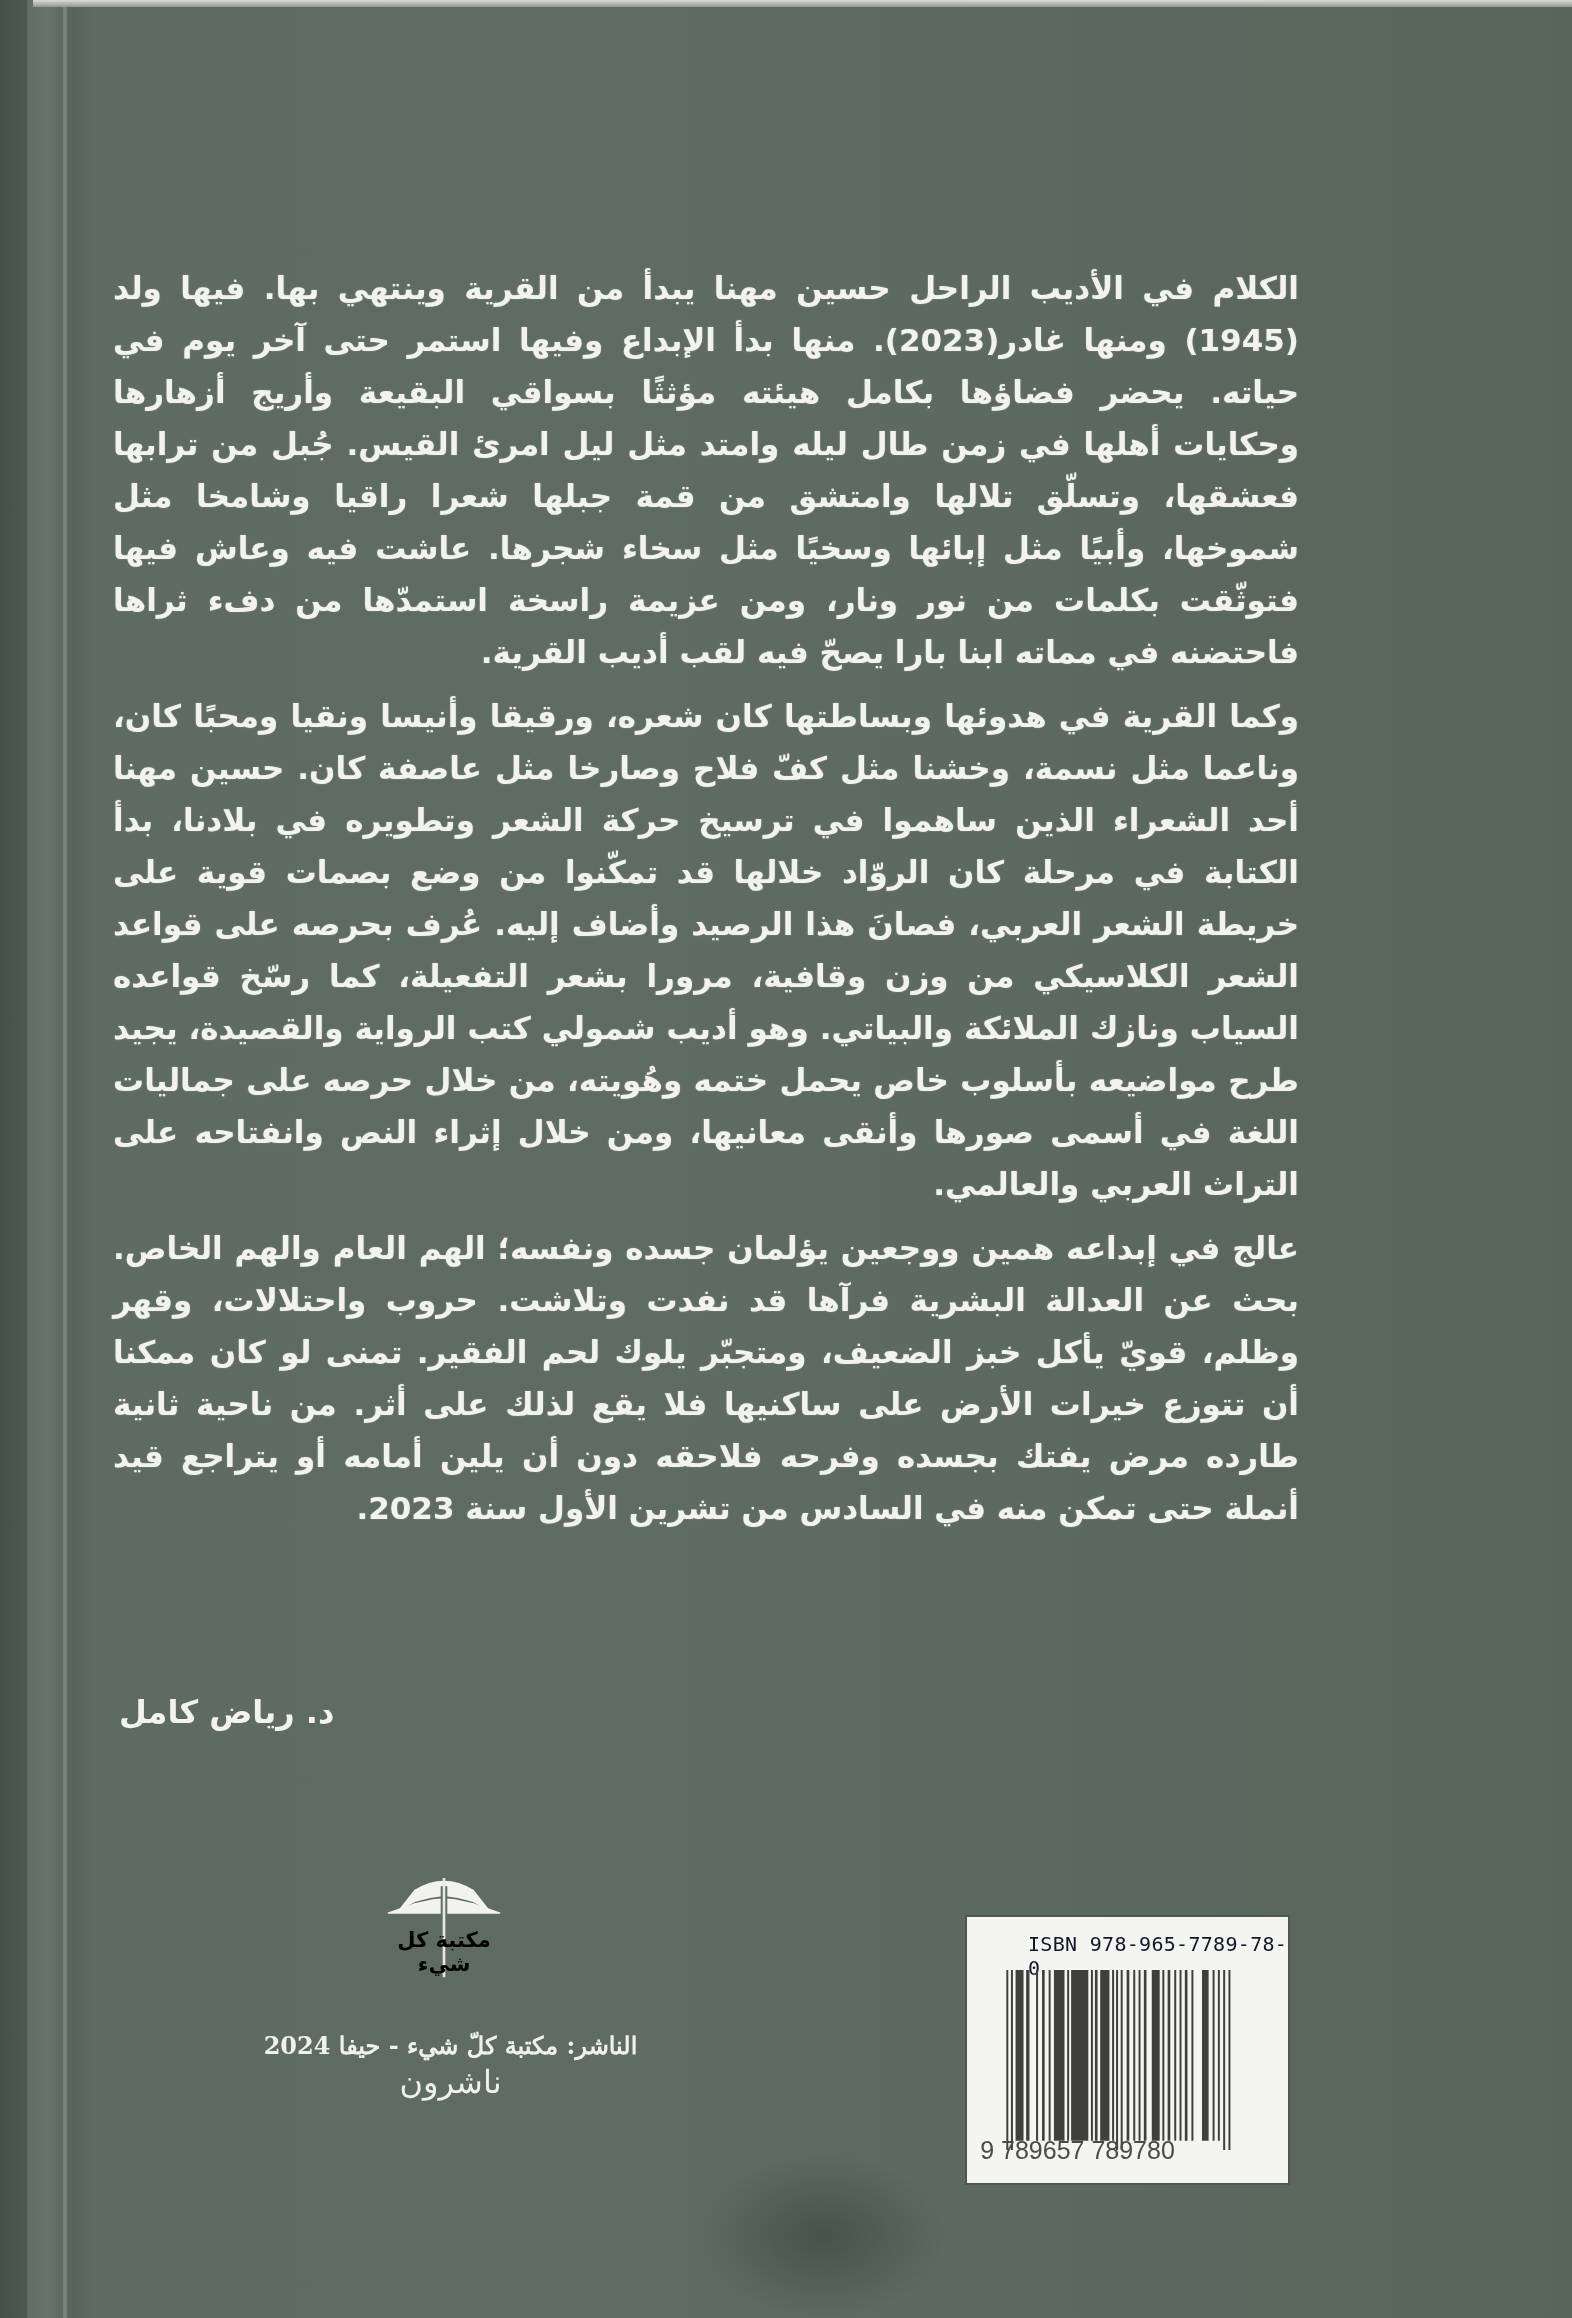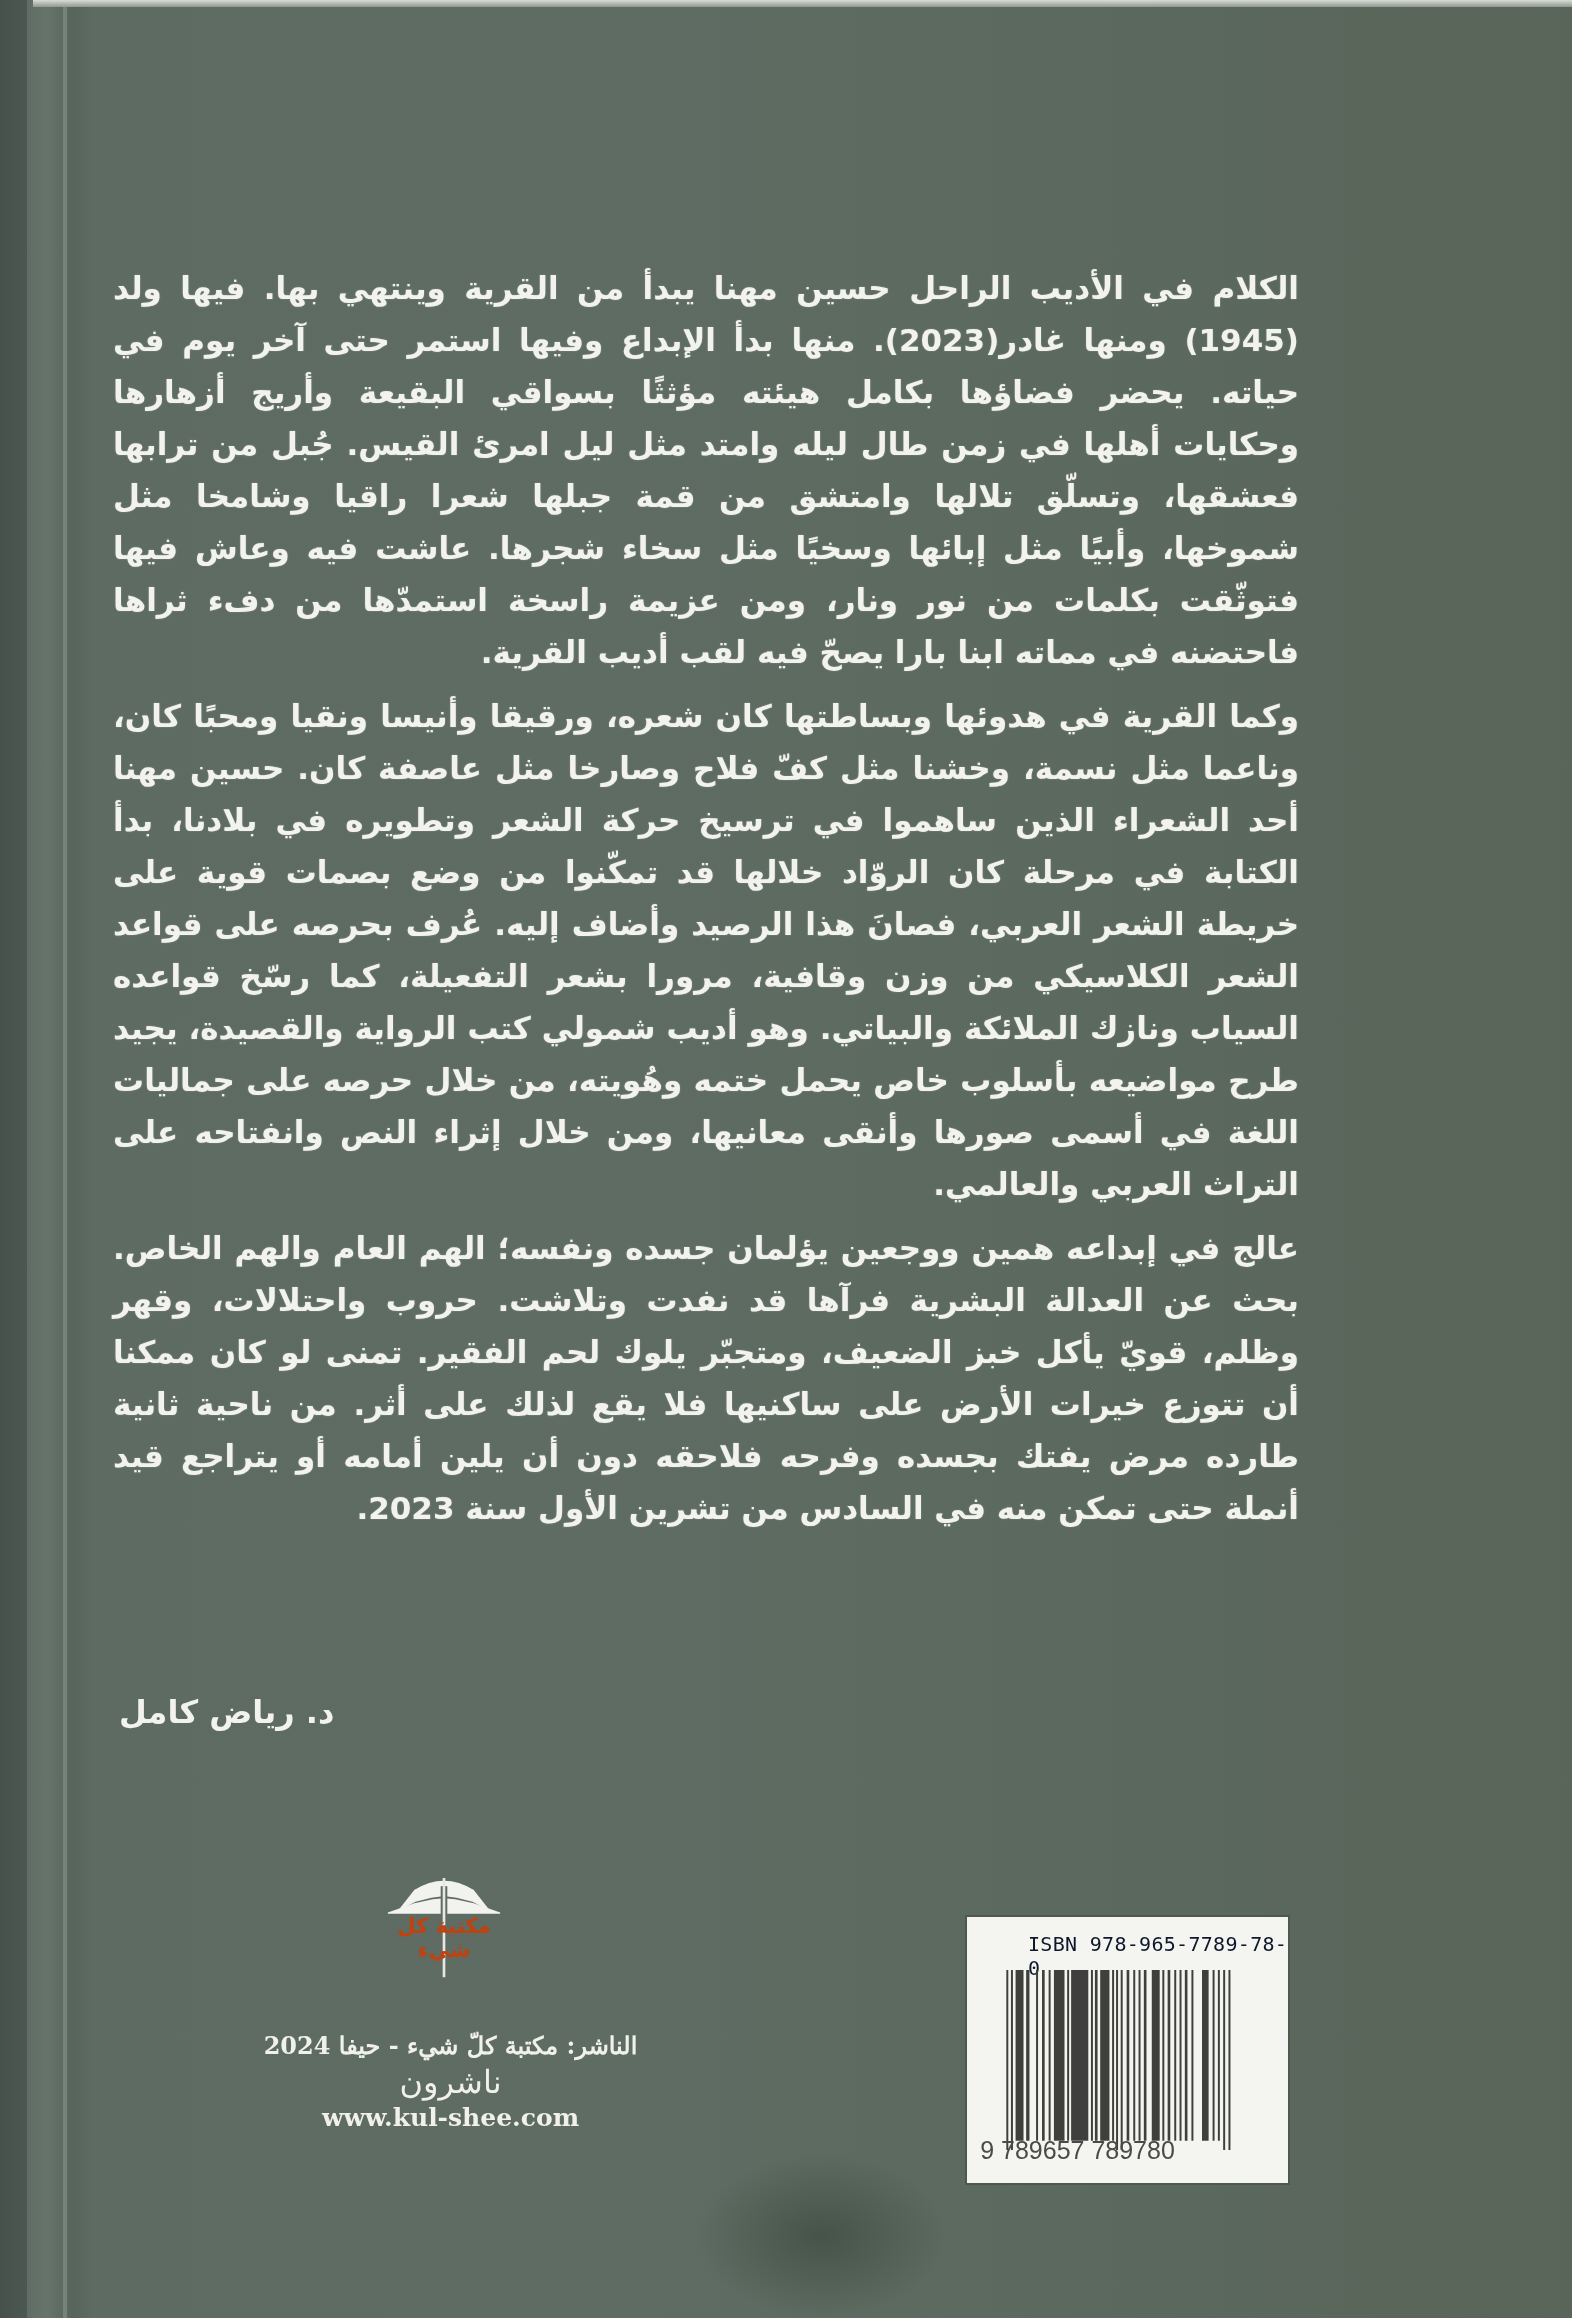--- a/index.html
+++ b/index.html
@@ -23,22 +23,22 @@
   }
   .heading { font-size:33px; line-height:53px; margin:0 0 8px 0; font-weight:bold; }
   .para { margin:0 0 12px 0; }
   .signature {
     position:absolute; left:119px; top:1693px; direction:rtl;
     font-size:32px; font-weight:bold; color:#f2f2ee;
   }
 
   .logo { position:absolute; left:368px; top:1858px; width:152px; height:126px; }
   .logo-text {
-    position:absolute; left:0; top:56px; width:152px; text-align:center; direction:rtl;
-    font-size:21px; font-weight:bold; color:#c2410c;
+    position:absolute; left:0; top:70px; width:152px; text-align:center; direction:rtl;
+    font-size:21px; font-weight:bold; color:#000000;
   }
 
   .publisher {
     position:absolute; left:252px; top:2027px; width:397px; text-align:center;
     font-family:"DejaVu Serif", serif; color:#f1f1ec;
   }
   .pub-line-1 { direction:rtl; font-size:24px; font-weight:bold; line-height:38px; }
   .pub-line-2 { direction:rtl; font-size:32px; font-weight:normal; line-height:34px; }
   .pub-email, .pub-web { font-size:25px; font-weight:bold; line-height:37px; }
 
@@ -83,21 +83,20 @@
       <path d="M70 48 Q115 20 160 48 L158 54 Q115 30 72 54 Z"></path>
     </g>
     <rect x="113" y="30" width="4" height="150" fill="#e8e8e2"></rect>
   </svg>
   <div class="logo-text">مكتبة كل شيء</div>
 </div>
 
 <div class="publisher">
   <div class="pub-line-1">الناشر: مكتبة كلّ شيء - حيفا  2024</div>
   <div class="pub-line-2">ناشرون</div>
-  <div class="pub-web">www.kul-shee.com</div>
 </div>
 
 <div class="isbn-box">
   <div class="isbn-text">ISBN 978-965-7789-78-0</div>
   <svg class="barcode" viewBox="0 0 360 272" preserveAspectRatio="none">
     <g fill="#3f3f3d">
       <rect x="2" y="0" width="3" height="272"></rect>
         <rect x="9" y="0" width="3" height="272"></rect>
       <rect x="16" y="0" width="12" height="258"></rect>
         <rect x="32" y="0" width="5" height="258"></rect>

